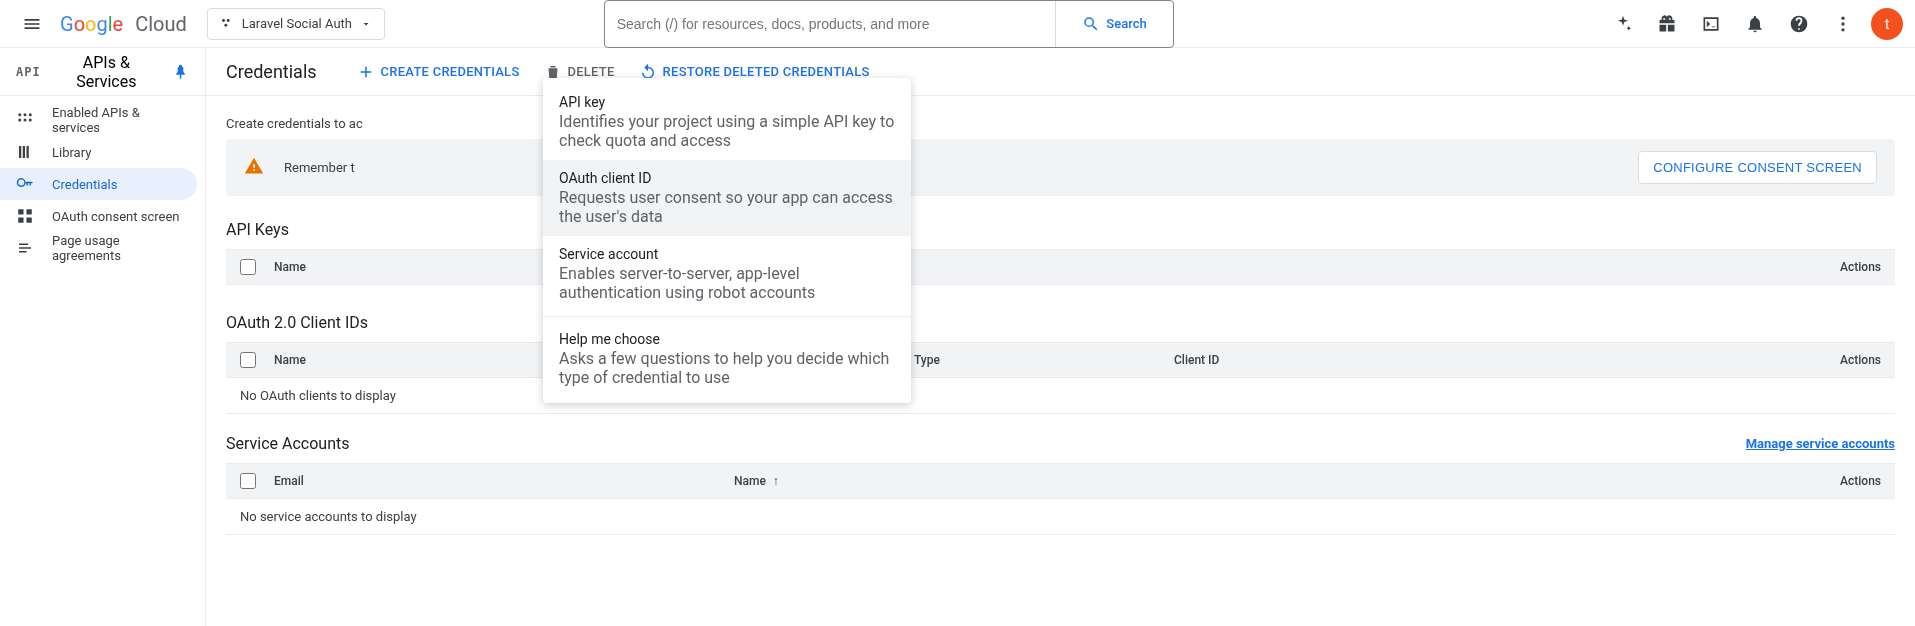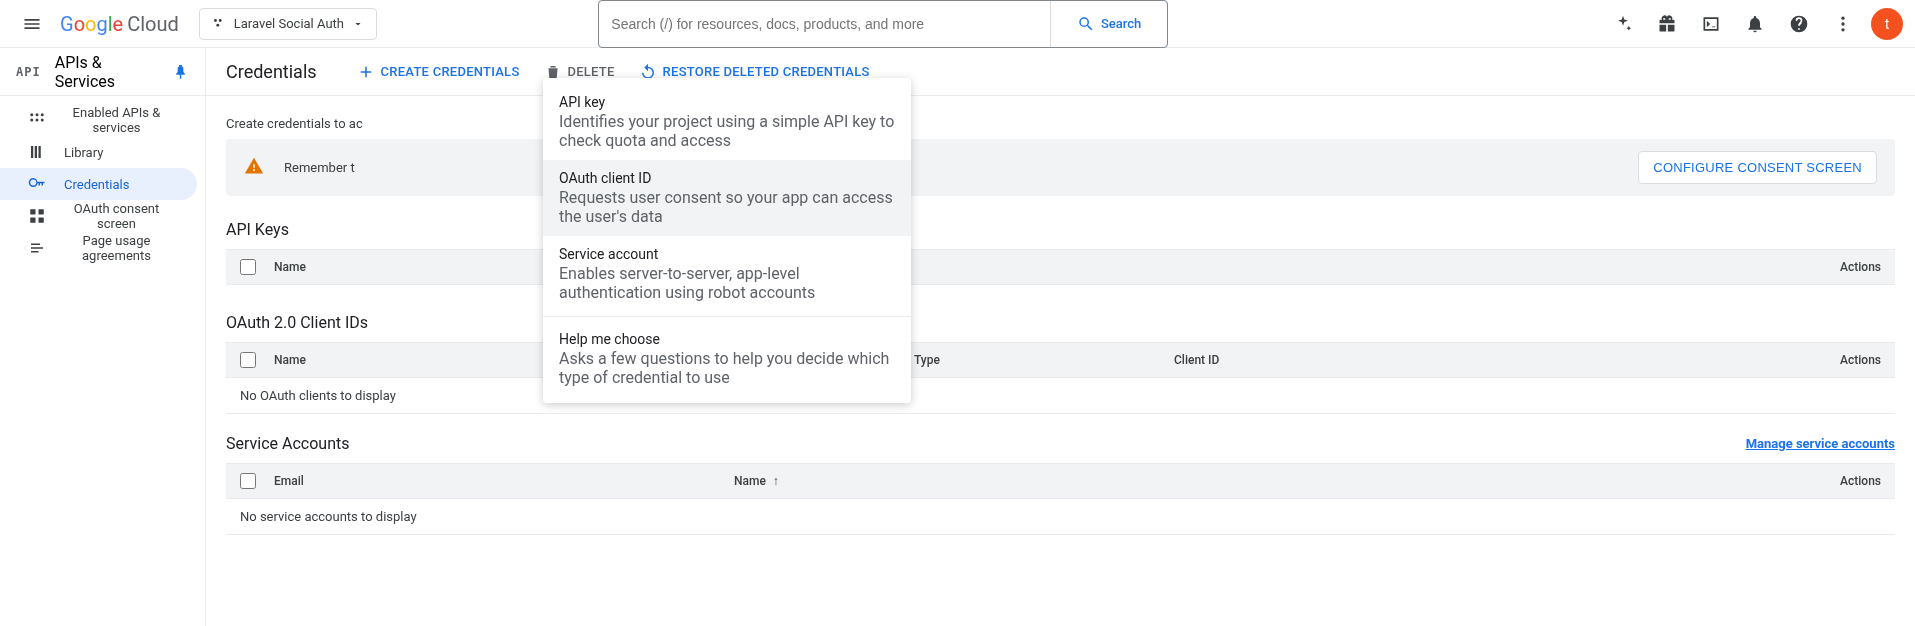--- a/index.html
+++ b/index.html
@@ -3,38 +3,38 @@
 <meta charset="utf-8">
 <style>
 * { box-sizing: border-box; margin: 0; padding: 0; }
 body { font-family: Roboto, "Helvetica Neue", Arial, sans-serif; font-size: 13px; color: #3c4043; background: #fff; }
 
 
 .topbar { display: flex; align-items: center; height: 48px; padding: 0 12px; border-bottom: 1px solid #e8eaed; gap: 8px; }
 .hamburger { width: 40px; height: 40px; display: flex; align-items: center; justify-content: center; cursor: pointer; border-radius: 50%; }
 .logo { display: flex; align-items: center; font-size: 20px; font-weight: 400; }
 .logo .g1{color:#4285f4}.logo .g2{color:#ea4335}.logo .g3{color:#fbbc05}.logo .g4{color:#4285f4}.logo .g5{color:#34a853}.logo .g6{color:#ea4335}
-.logo .cloud { color:#5f6368; margin-left:4px; font-weight:400; }
+.logo .cloud { color:#5f6368; margin-left:12px; font-weight:400; }
 .project-picker { display:flex; align-items:center; gap:8px; height:32px; border:1px solid #dadce0; border-radius:4px; padding:0 12px; margin-left:12px; cursor:pointer; }
 .project-picker .dots { width:14px; height:14px; }
 .searchbox { display:flex; align-items:center; height:48px; border:1px solid #80868b; border-radius:4px; margin-left: auto; margin-right: auto; width: 570px; }
 .searchbox input { border:none; outline:none; flex:1; height:100%; padding:0 12px; font-size:14px; color:#5f6368; background:transparent; }
 .searchbox .search-btn { display:flex; align-items:center; gap:6px; height:100%; padding:0 26px; border-left:1px solid #dadce0; color:#1a73e8; font-weight:500; cursor:pointer; }
 .topicons { display:flex; align-items:center; gap:4px; margin-left:auto; }
 .icon-btn { width:40px; height:40px; display:flex; align-items:center; justify-content:center; cursor:pointer; border-radius:50%; fill:#5f6368; }
 .avatar { width:32px; height:32px; border-radius:50%; background:#f4511e; color:#fff; display:flex; align-items:center; justify-content:center; font-size:14px; margin-left:4px; }
 
 
 .shell { display:flex; height: calc(626px - 48px); }
 .sidebar { width:206px; border-right:1px solid #e8eaed; padding-top:0; flex-shrink:0; }
 .section-header { display:flex; align-items:center; height:48px; padding:0 16px; font-size:16px; color:#000; border-bottom:1px solid #e8eaed; gap:14px; justify-content:space-between; }
-.section-header .lhs { display:flex; align-items:center; gap:14px; }
+.section-header .lhs { display:flex; align-items:center; gap:14px;text-align:center; }
 .api-icon { font-family: monospace; font-weight:700; font-size:12px; letter-spacing:1px; color:#5f6368; }
 .nav { padding-top:8px; }
-.nav-item { display:flex; align-items:center; height:32px; padding:0 28px; gap:18px; cursor:pointer; color:#3c4043; font-size:13px; border-radius:0 16px 16px 0; margin-right:8px;text-align:center; }
+.nav-item { display:flex; align-items:center; height:32px; padding:0 16px; gap:18px; cursor:pointer; color:#3c4043; font-size:13px; border-radius:0 16px 16px 0; margin-right:8px; }
 .nav-item.active { background:#e8f0fe; color:#1967d2; }
 .nav-item.active .nav-icon { fill:#1967d2; }
 .nav-icon { width:18px; height:18px; fill:#5f6368; display:flex; align-items:center; justify-content:center; }
 
 
 .main { flex:1; position:relative; overflow:auto; }
 .page-toolbar { display:flex; align-items:center; height:48px; padding:0 20px; border-bottom:1px solid #e8eaed; gap:24px; }
 .page-title { font-size:18px; color:#202124; margin-right:16px; }
 .toolbar-btn { display:flex; align-items:center; gap:6px; font-size:13px; font-weight:500; cursor:pointer; letter-spacing:.25px; }
 .toolbar-btn.blue { color:#1a73e8; }

